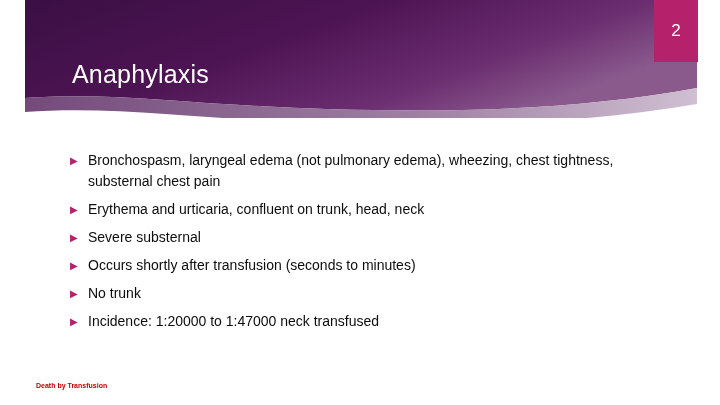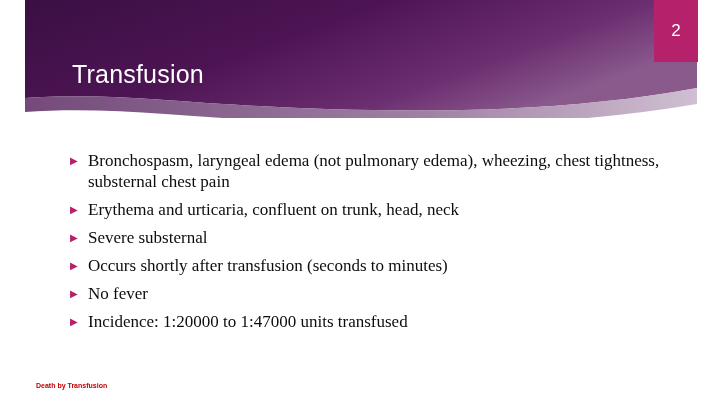--- a/index.html
+++ b/index.html
@@ -81,23 +81,23 @@
     flex: 0 0 auto;
     width: 18px;
     padding-top: 6px;
     color: #b5216b;
     font-size: 10px;
     line-height: 10px;
   }
   .bullet-text {
     flex: 1 1 auto;
     color: #0d0d0d;
-    font-size: 17px;
+    font-size: 14px;
     line-height: 21px;
-    font-family: Liberation Serif, serif;
+    font-family: Liberation Sans, sans-serif;
   }
 
   
   .footer {
     position: absolute;
     left: 36px;
     bottom: 16px;
     color: #c00000;
     font-size: 7px;
     font-weight: bold;
@@ -126,21 +126,21 @@
       </defs>
       <path d="M0,0 H672 V88 C500,120 300,112 140,100 C90,96 40,95 0,98 Z" fill="url(#bandGrad)"></path>
       <path d="M0,98 C40,95 90,96 140,100 C300,112 500,120 672,88 V104 C500,134 300,126 140,114 C90,110 40,109 0,112 Z" fill="url(#swooshGrad)" opacity="0.85"></path>
     </svg>
   </div>
 
   <div class="slide-number-box">
     <span>2</span>
   </div>
 
-  <div class="slide-title">Transfusion</div>
+  <div class="slide-title">Anaphylaxis</div>
 
   <div class="body">
 
     <div class="bullet">
       <span class="bullet-marker">▶</span>
       <span class="bullet-text">Bronchospasm, laryngeal edema (not pulmonary edema), wheezing, chest tightness, substernal chest pain</span>
     </div>
 
     <div class="bullet">
       <span class="bullet-marker">▶</span>
@@ -152,25 +152,25 @@
       <span class="bullet-text">Severe substernal</span>
     </div>
 
     <div class="bullet">
       <span class="bullet-marker">▶</span>
       <span class="bullet-text">Occurs shortly after transfusion (seconds to minutes)</span>
     </div>
 
     <div class="bullet">
       <span class="bullet-marker">▶</span>
-      <span class="bullet-text">No fever</span>
+      <span class="bullet-text">No trunk</span>
     </div>
 
     <div class="bullet">
       <span class="bullet-marker">▶</span>
-      <span class="bullet-text">Incidence:   1:20000 to 1:47000 units transfused</span>
+      <span class="bullet-text">Incidence:   1:20000 to 1:47000 neck transfused</span>
     </div>
 
   </div>
 
   <div class="footer">Death by Transfusion</div>
 
 </div>
 
 </body></html>

